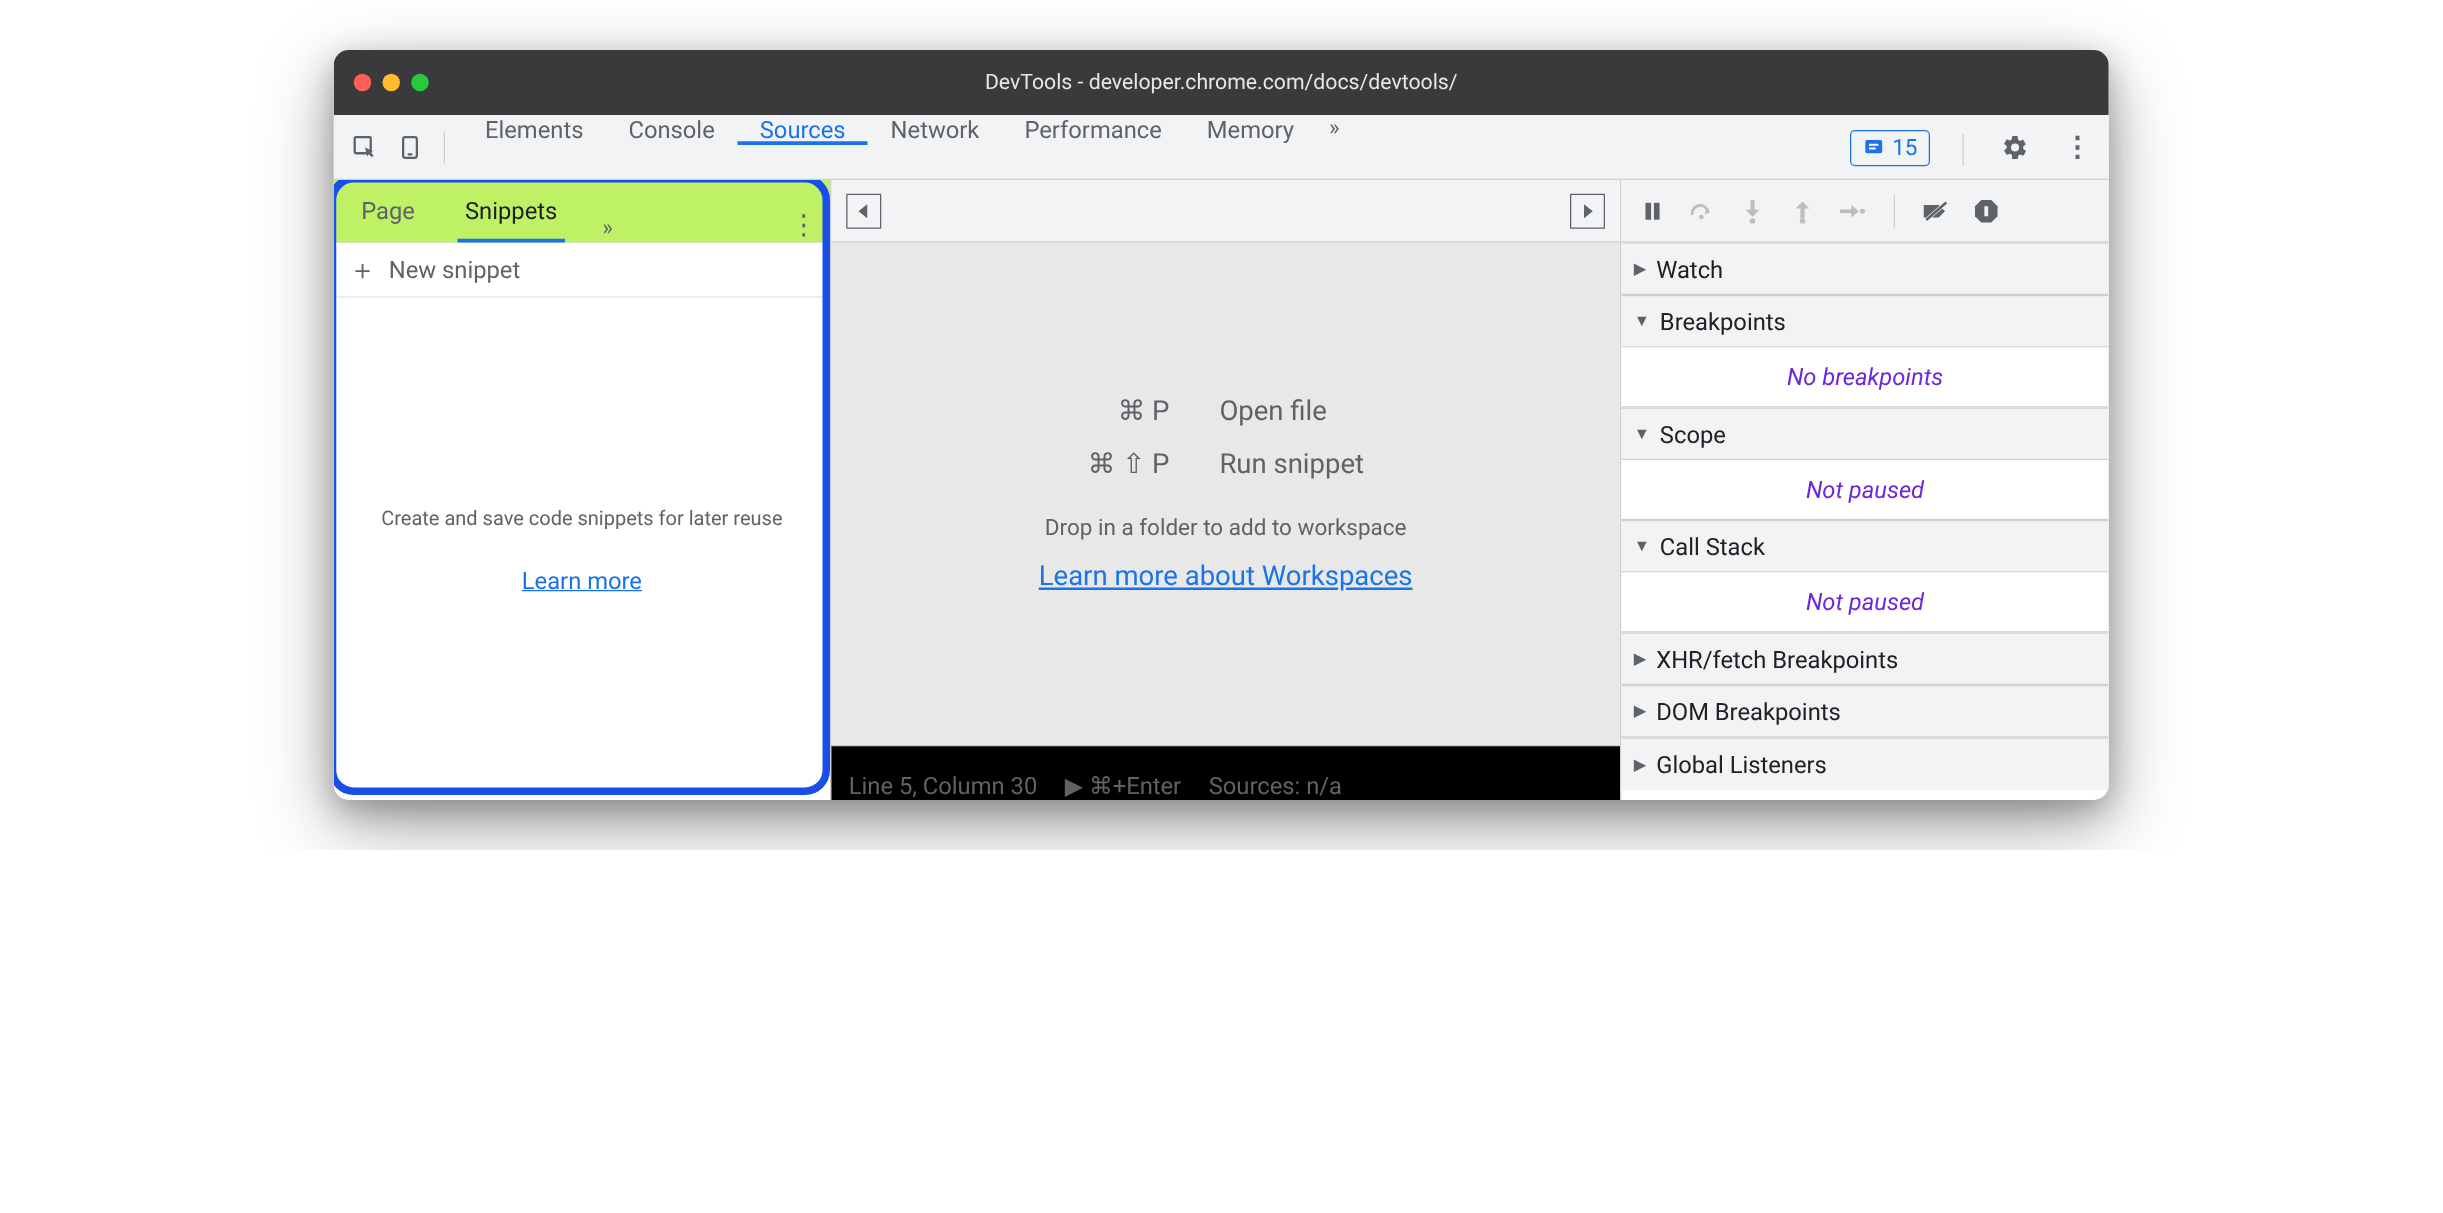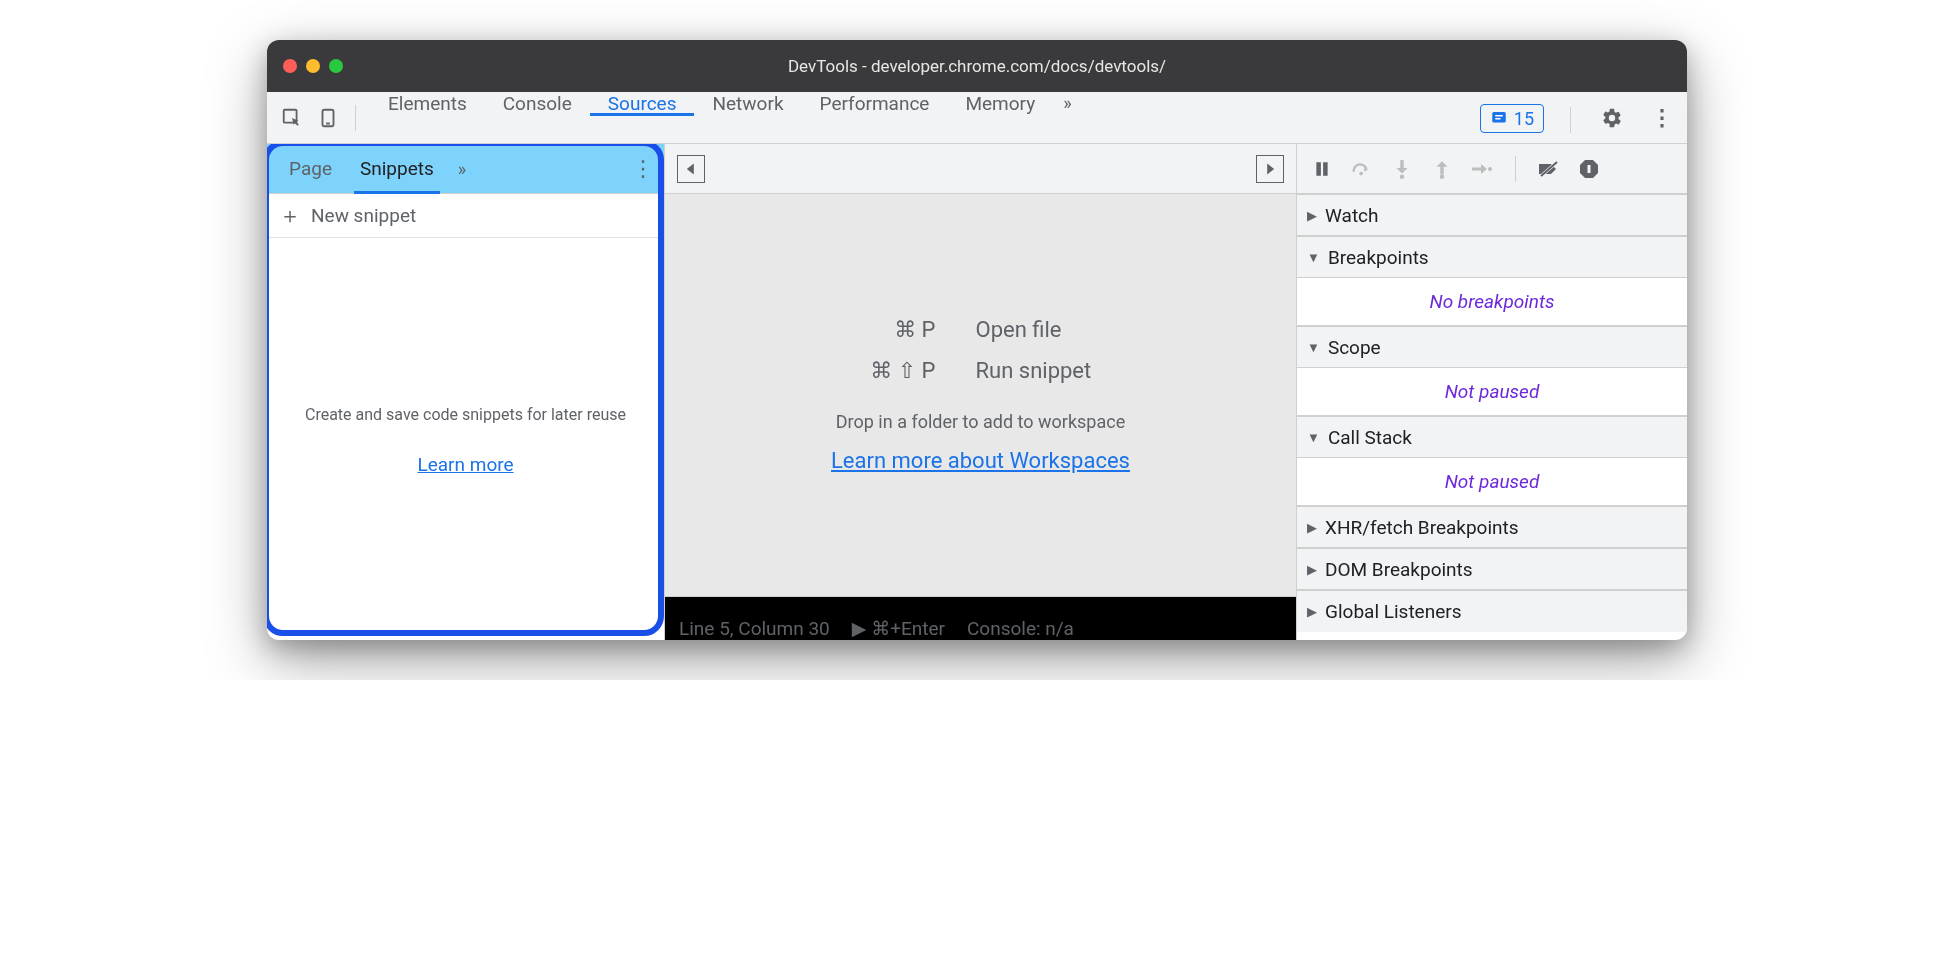--- a/index.html
+++ b/index.html
@@ -17,21 +17,21 @@
 .tb-sep{width:1px;height:26px;background:#d0d0d0;margin:0 6px}
 .tabs{display:flex;align-items:flex-start;height:100%;gap:0;margin-left:2px}
 .tab{padding:0 18px;display:flex;align-items:center;font-size:19px;color:#5f6368;cursor:pointer;position:relative}
 .tab.active{color:#1a73e8}
 .tab.active::after{content:"";position:absolute;left:0;right:0;bottom:-1px;height:3px;background:#1a73e8}
 .tb-right{margin-left:auto;display:flex;align-items:flex-end;gap:20px}
 .issues{display:flex;align-items:center;gap:6px;border:1px solid #1a73e8;border-radius:4px;padding:3px 9px;color:#1a73e8;font-size:18px}
 .body{display:flex;height:496px;border-bottom-left-radius:12px;border-bottom-right-radius:12px;overflow:hidden}
 .left-pane{width:398px;border-right:1px solid #d0d0d0;display:flex;flex-direction:column;position:relative}
 .highlight-box{position:absolute;top:-4px;left:-4px;right:0;bottom:4px;border:6px solid #1a4ee8;border-radius:20px;pointer-events:none;z-index:10}
-.subtabs{height:50px;border-bottom:1px solid #d0d0d0;background:#7dd3fc;display:flex;align-items:center;padding:0 0 0 8px;gap:0}
+.subtabs{height:50px;border-bottom:1px solid #d0d0d0;background:#bef264;display:flex;align-items:flex-end;padding:0 0 0 8px;gap:12px}
 .subtab{padding:0 14px;height:100%;display:flex;align-items:center;font-size:19px;color:#5f6368;cursor:pointer;position:relative}
 .subtab.active{color:#202124}
 .subtab.active::after{content:"";position:absolute;left:8px;right:8px;bottom:-1px;height:3px;background:#1a73e8}
 .newsnip{height:44px;display:flex;align-items:center;padding:0 12px;font-size:19px;color:#5f6368;gap:10px;border-bottom:1px solid #e2e2e2;cursor:pointer}
 .snip-msg{flex:1;display:flex;flex-direction:column;align-items:center;justify-content:center;text-align:center;padding:20px;gap:26px}
 .snip-msg p{font-size:16px;color:#5f6368;line-height:1.5}
 .link{color:#1a73e8;text-decoration:underline;cursor:pointer;font-size:19px}
 .mid-pane{flex:1;display:flex;flex-direction:column;border-right:1px solid #d0d0d0;background:#e8e8e8}
 .mid-top{height:50px;background:#f1f3f4;border-bottom:1px solid #d0d0d0;display:flex;align-items:center;justify-content:space-between;padding:0 12px}
 .nav-btn{width:28px;height:28px;border:1px solid #5f6368;display:flex;align-items:center;justify-content:center;color:#5f6368;cursor:pointer}
@@ -149,21 +149,21 @@
         <div class="kbrow">
           <div class="kbkeys">⌘ ⇧ P</div>
           <div class="kbdesc">Run snippet</div>
         </div>
         <div class="drop-msg">Drop in a folder to add to workspace</div>
         <a class="link" style="font-size:22px">Learn more about Workspaces</a>
       </div>
       <div class="mid-foot">
         <span>Line 5, Column 30</span>
         <span>▶ <span>⌘+Enter</span></span>
-        <span>Console: n/a</span>
+        <span>Sources: n/a</span>
       </div>
     </div>
 
     <div class="right-pane">
       <div class="r-toolbar">
         <div class="r-icon dark">
             <svg width="18" height="18" viewBox="0 0 16 16" fill="currentColor">
               <rect x="3" y="2" width="4" height="12"></rect>
               <rect x="9" y="2" width="4" height="12"></rect>
             </svg>

